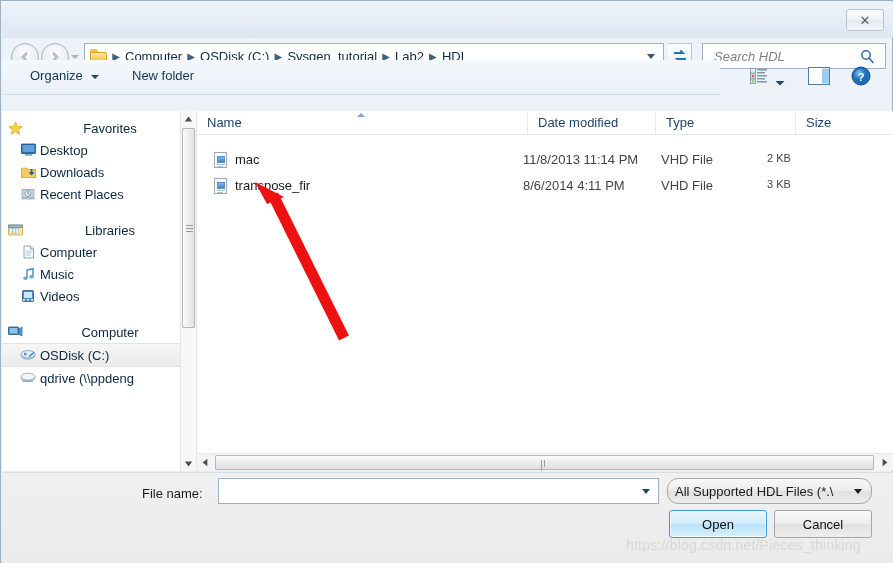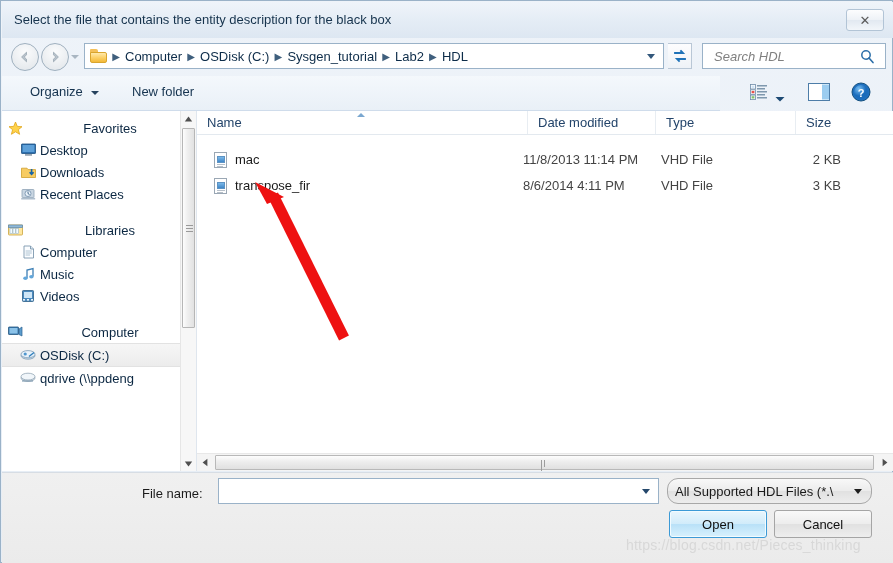--- a/index.html
+++ b/index.html
@@ -95,21 +95,21 @@
   .searchbox input{
     border:none;outline:none;background:transparent;
     font-family:"Liberation Sans",sans-serif;font-size:13px;
     font-style:italic;color:#7a7a7a;margin-left:9px;width:135px;
   }
   .searchbox input::placeholder{color:#808080;opacity:1;font-style:italic;}
   .search-icon{position:absolute;right:10px;top:5px;cursor:pointer;}
 
   
   .toolbar{
-    position:absolute;left:1px;top:75px;width:718px;height:34px;
+    position:absolute;left:1px;top:59px;width:718px;height:34px;
     background:linear-gradient(to bottom,#f4f8fc 0%,#e9f0f7 100%);
     border-bottom:1px solid #cfdceb;
   }
   .tbitem{
     position:absolute;top:8px;font-size:13px;color:#15334f;
     cursor:pointer;white-space:nowrap;
   }
   .tbitem .caret{
     display:inline-block;margin-left:5px;
     border-left:4px solid transparent;border-right:4px solid transparent;
@@ -183,21 +183,21 @@
     border-bottom:4px solid #7aa7d0;
   }
   .filerow{
     position:absolute;left:0;width:696px;height:22px;cursor:pointer;
   }
   .filerow .fname{
     position:absolute;left:38px;top:3px;font-size:13px;color:#1b1b1b;white-space:nowrap;
   }
   .filerow .fdate{position:absolute;left:326px;top:3px;font-size:13px;color:#444;white-space:nowrap;}
   .filerow .ftype{position:absolute;left:464px;top:3px;font-size:13px;color:#444;white-space:nowrap;}
-  .filerow .fsize{position:absolute;left:570px;top:3px;width:74px;text-align:right;font-size:13px;color:#444;}
+  .filerow .fsize{position:absolute;left:570px;top:3px;width:74px;font-size:11px;color:#444;}
   .fileicon{
     position:absolute;left:17px;top:3px;width:13px;height:16px;
     background:#ffffff;border:1px solid #9aa7b4;box-sizing:border-box;
   }
   .fileicon .pic{
     position:absolute;left:2px;top:3px;width:8px;height:7px;
     background:linear-gradient(to bottom,#7ab8e8 0%,#3f86c8 100%);
     border:1px solid #5d93c4;box-sizing:border-box;
   }
   .fileicon .ln{position:absolute;left:2px;width:8px;height:1px;background:#b7c0c9;}
@@ -283,21 +283,20 @@
   }
   
   .annot{position:absolute;left:0;top:0;width:893px;height:563px;pointer-events:none;}
 </style>
 </head>
 <body>
 
 <div class="dialog">
 
   <div class="titlebar">
-    <div class="title-text">Select the file that contains the entity description for the black box</div>
     <div class="close-btn">
       <span>✕</span>
     </div>
   </div>
 
   <div class="addrrow">
     <div class="navbtn back">
       <svg width="16" height="16" viewBox="0 0 16 16">
         <path d="M9.5 3.2 L4.6 8 L9.5 12.8 L9.5 10.2 L7.3 8 L9.5 5.8 Z" fill="#b9c3cc" stroke="#97a4b0" stroke-width="0.8"></path>
       </svg>

